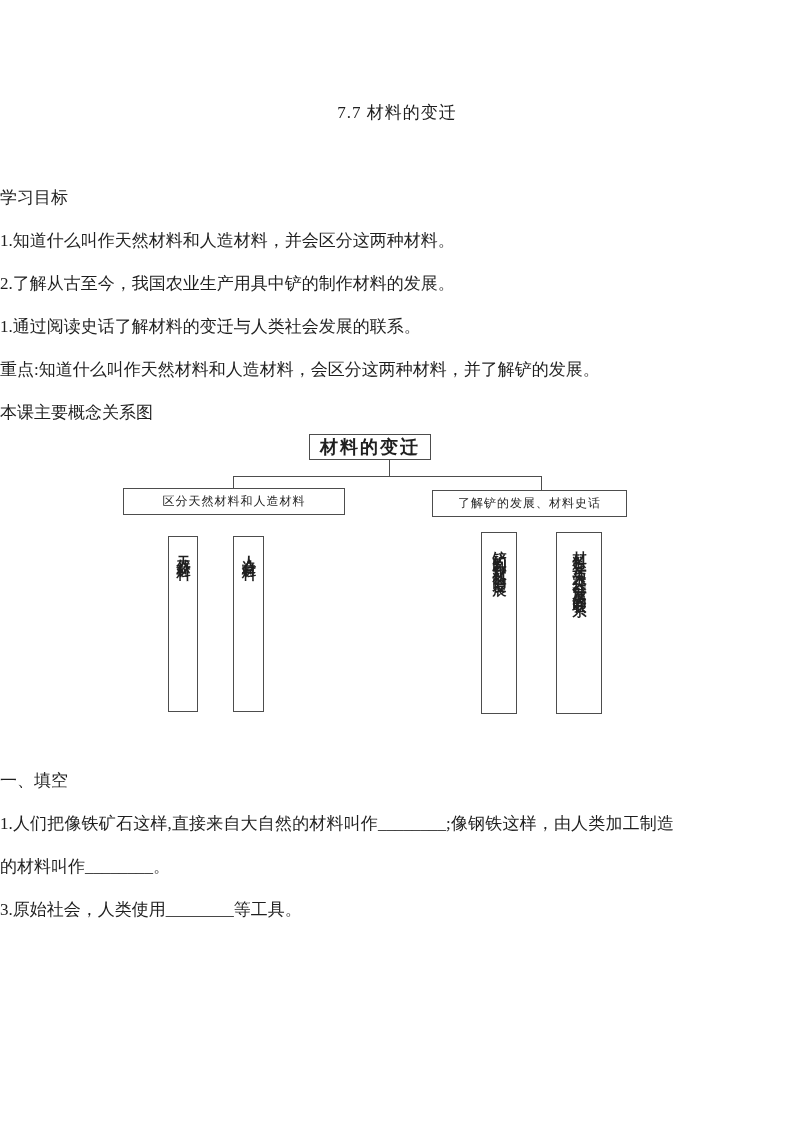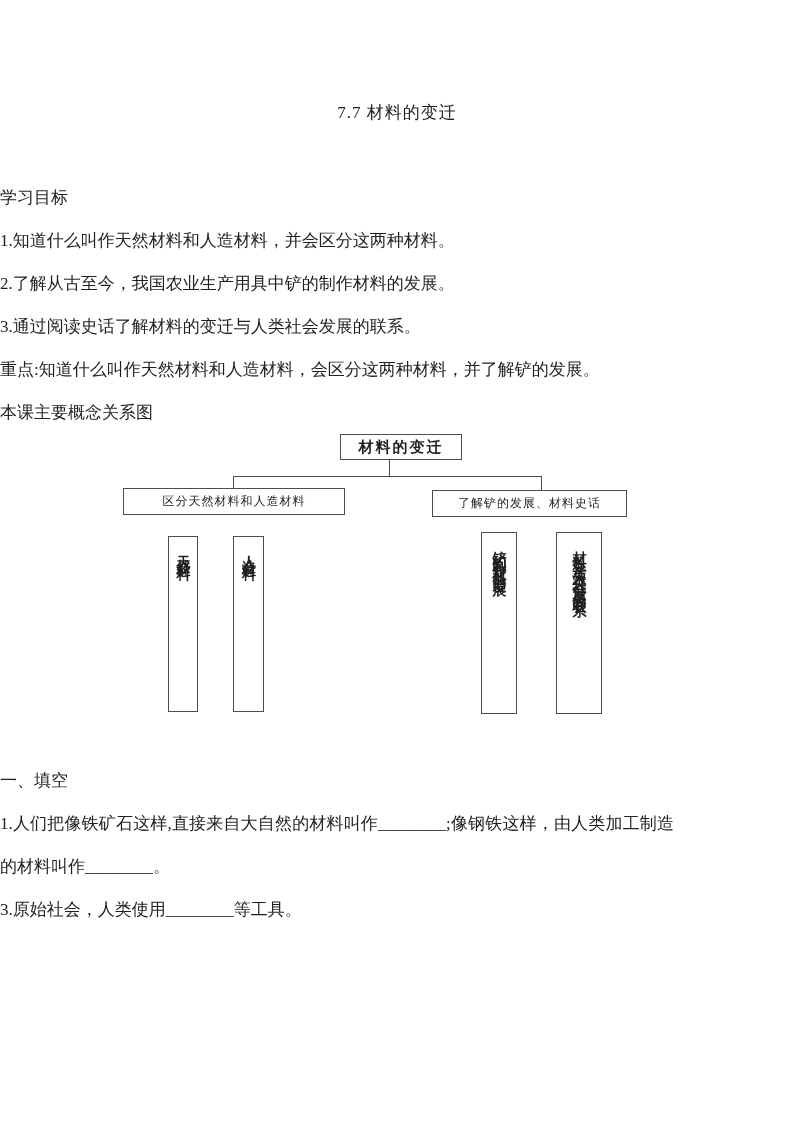--- a/index.html
+++ b/index.html
@@ -36,22 +36,22 @@
     width:794px;
     height:290px;
   }
   .dbox {
     position:absolute;
     border:1px solid #4d4d4d;
     background:#fff;
     text-align:center;
   }
   .root-node {
-    left:340px; top:0; width:122px; height:26px;
-    font-weight:bold; font-size:15px; line-height:24px; letter-spacing:2px;
+    left:309px; top:0; width:122px; height:26px;
+    font-weight:bold; font-size:18px; line-height:24px; letter-spacing:2px;
   }
   .branch-node {
     font-size:12px; line-height:25px; letter-spacing:1px;
   }
   .branch-left  { left:123px; top:54px; width:222px; height:27px; }
   .branch-right { left:432px; top:56px; width:195px; height:27px; }
   .vline { position:absolute; width:1px; background:#4d4d4d; }
   .hline { position:absolute; height:1px; background:#4d4d4d; }
   .conn-root   { left:389px; top:26px; height:16px; }
   .conn-h      { left:233px; top:42px; width:309px; }
@@ -85,21 +85,21 @@
 </head>
 <body>
 
 <div class="page">
 
   <h1 class="title">7.7 材料的变迁</h1>
 
   <p class="line first-line">学习目标</p>
   <p class="line">1.知道什么叫作天然材料和人造材料，并会区分这两种材料。</p>
   <p class="line">2.了解从古至今，我国农业生产用具中铲的制作材料的发展。</p>
-  <p class="line">3.通过阅读史话了解材料的变迁与人类社会发展的联系。</p>
+  <p class="line">1.通过阅读史话了解材料的变迁与人类社会发展的联系。</p>
   <p class="line">重点:知道什么叫作天然材料和人造材料，会区分这两种材料，并了解铲的发展。</p>
   <p class="line">本课主要概念关系图</p>
 
   <div class="diagram">
     <div class="dbox root-node">材料的变迁</div>
 
     <div class="vline conn-root"></div>
     <div class="hline conn-h"></div>
     <div class="vline conn-stub-l"></div>
     <div class="vline conn-stub-r"></div>

